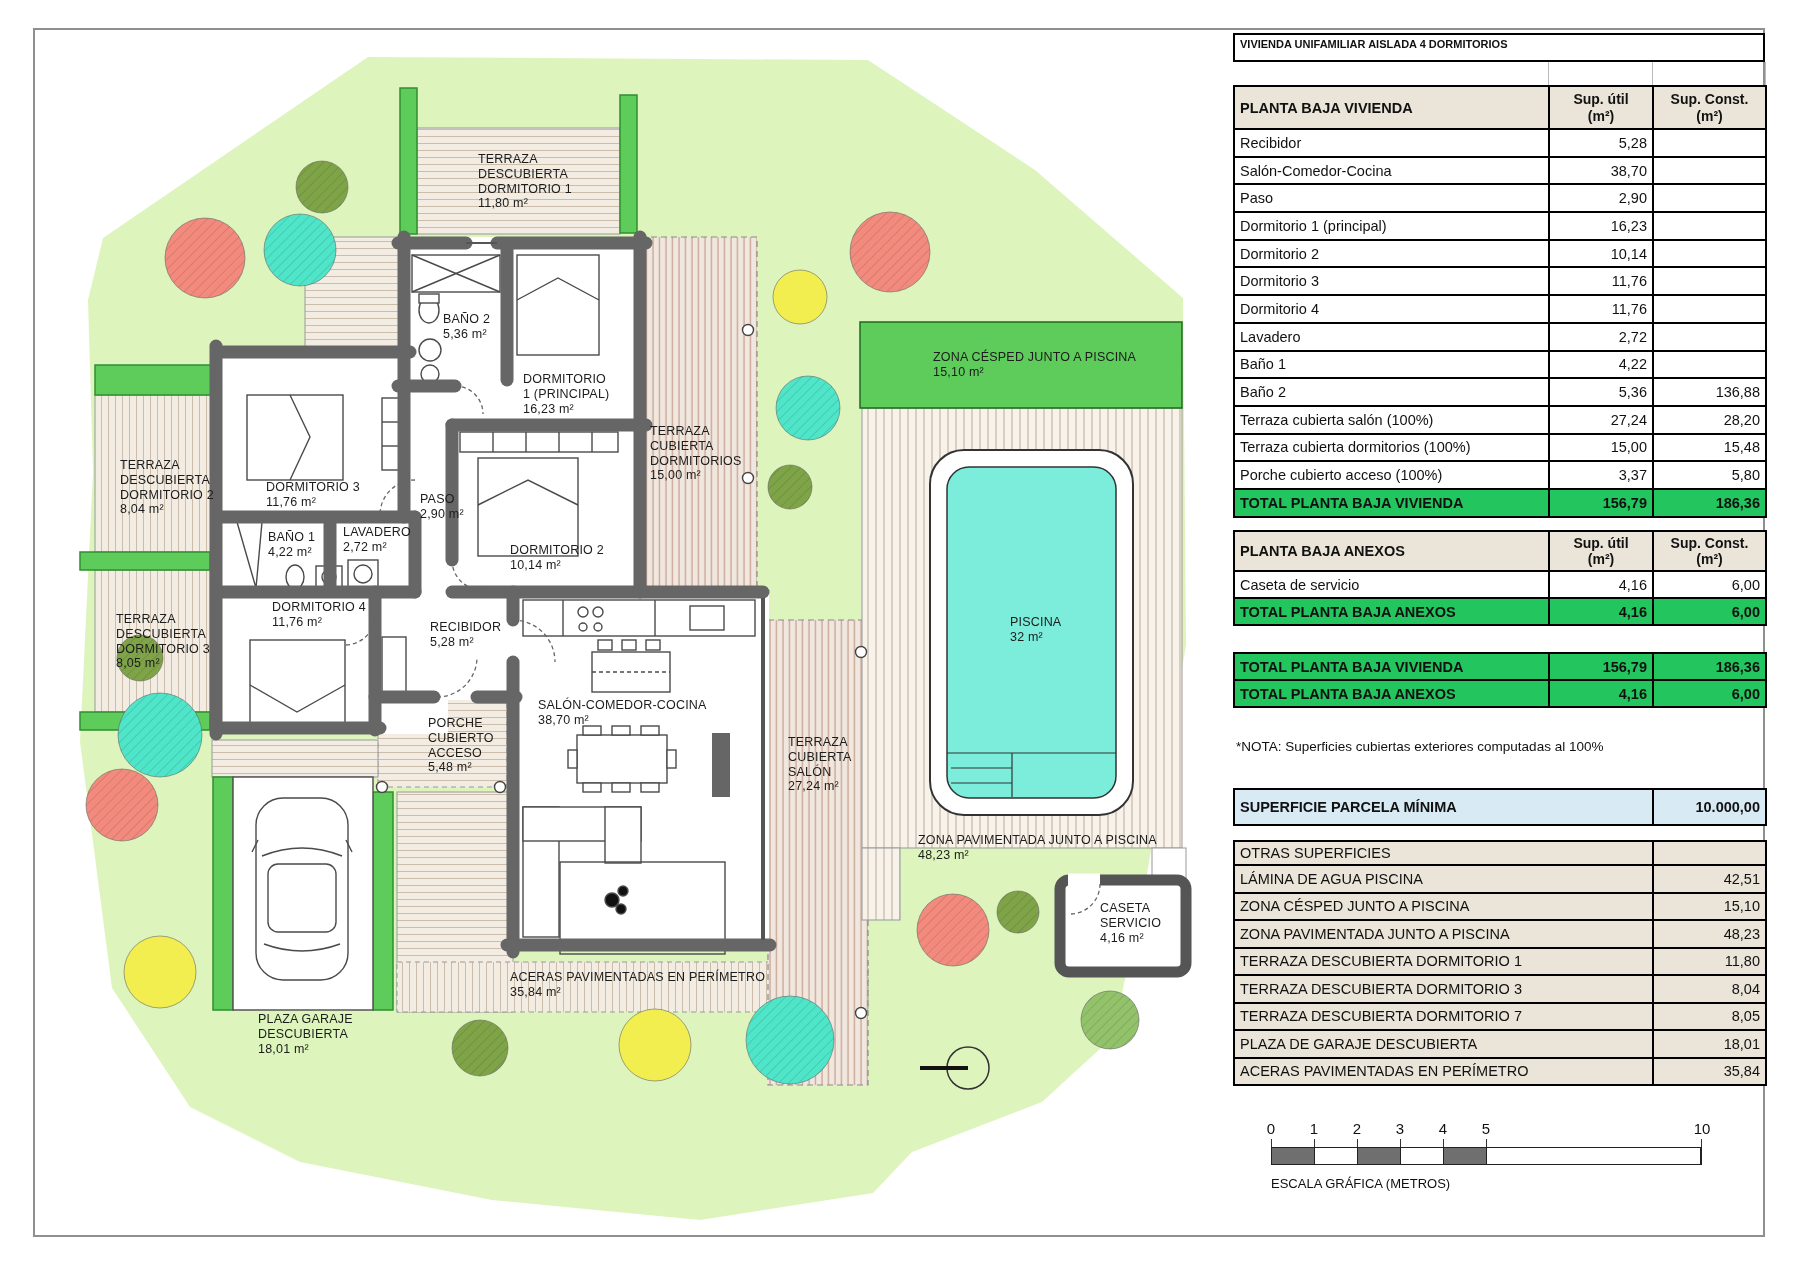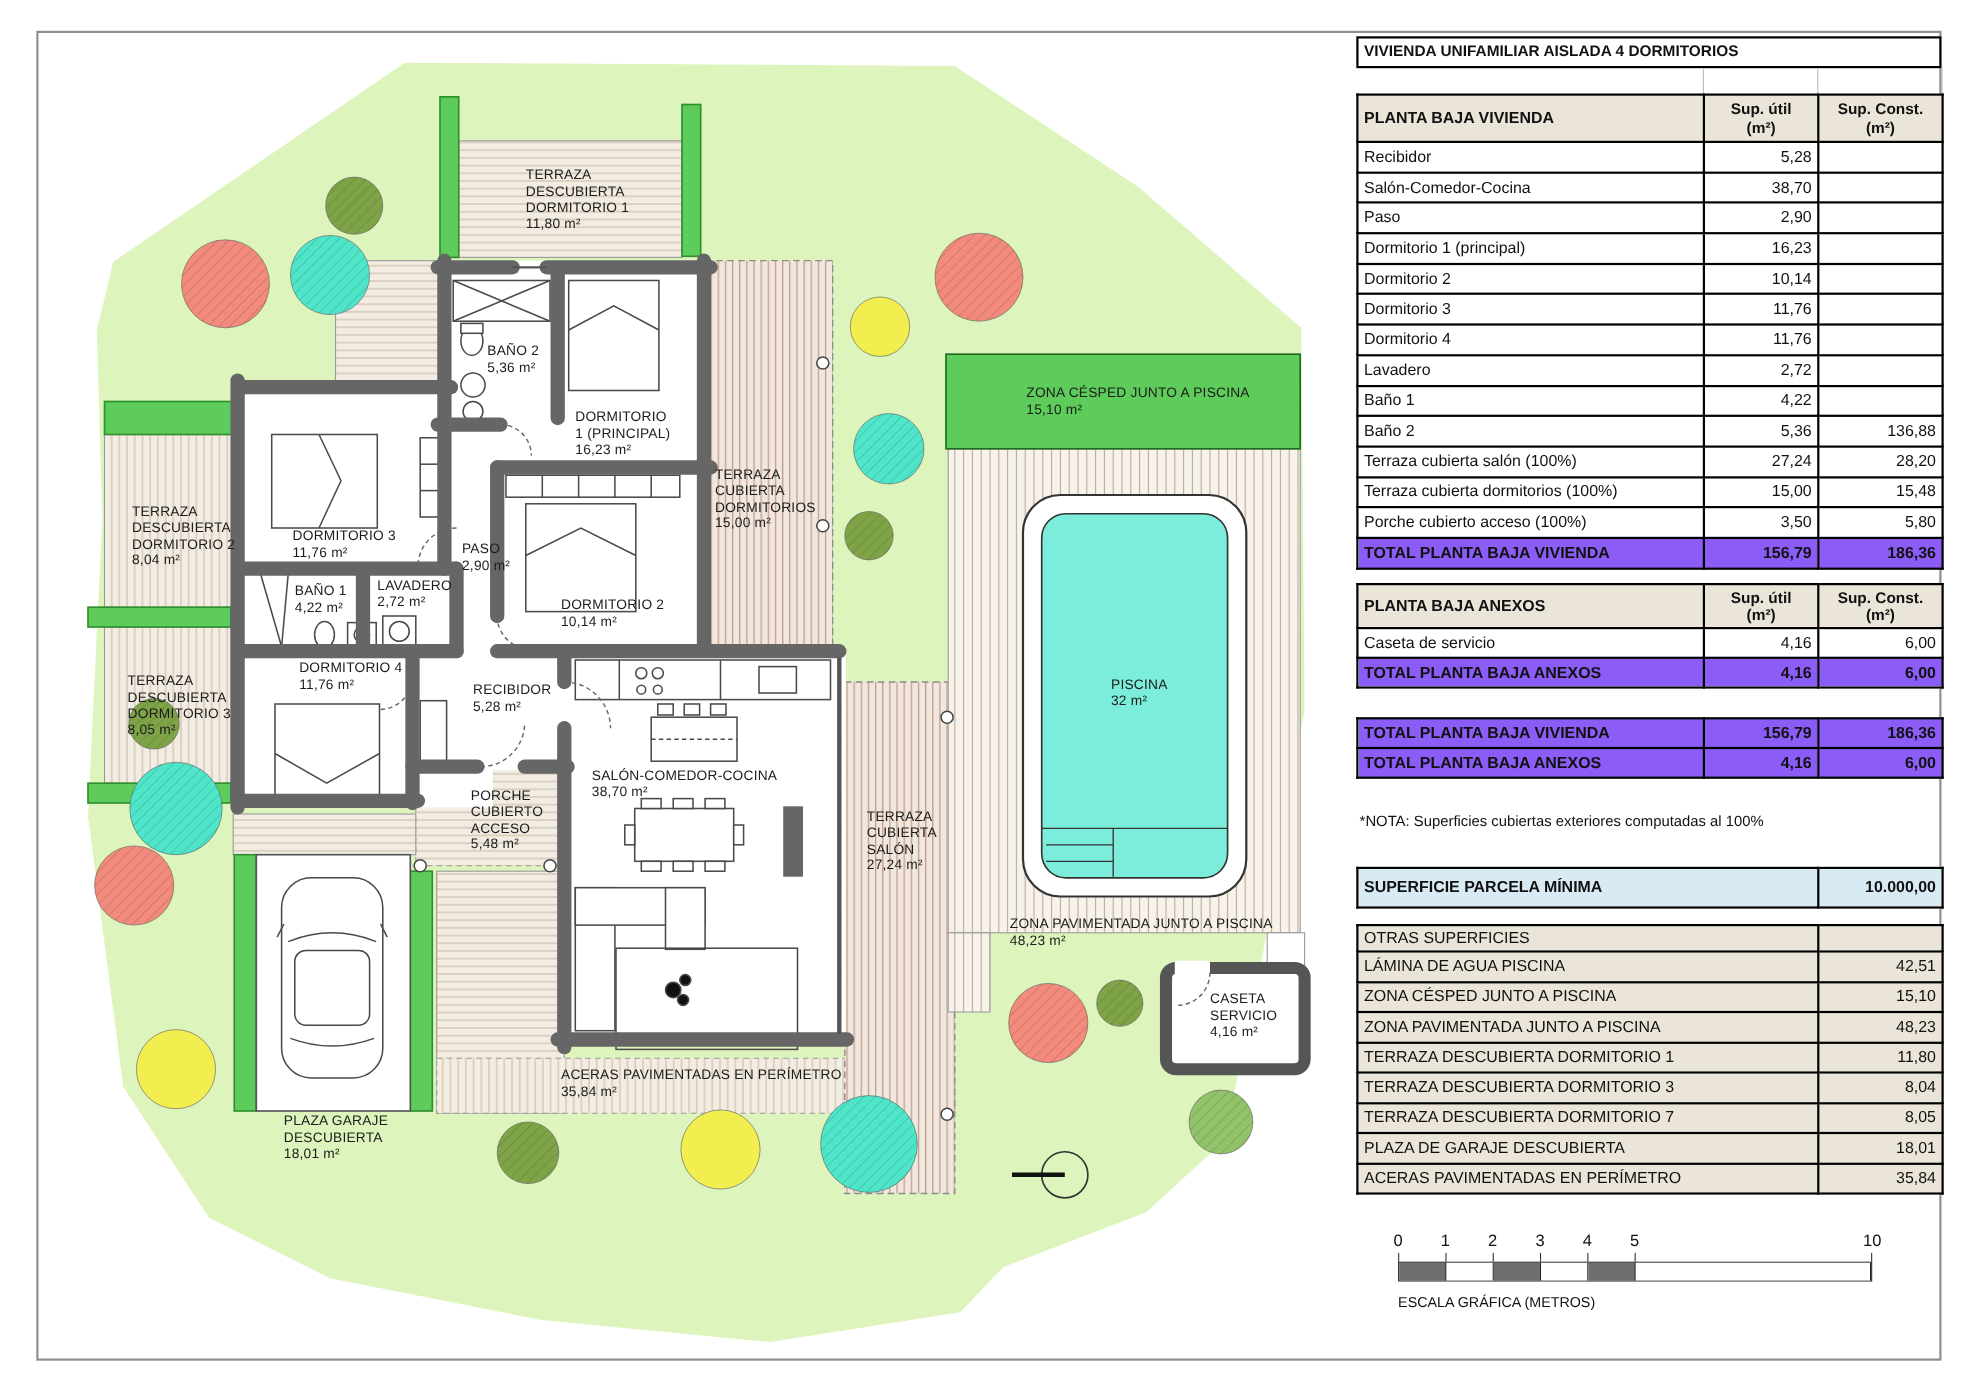--- a/index.html
+++ b/index.html
@@ -5,34 +5,34 @@
   html,body{margin:0;padding:0;background:#fff;}
   body{width:1800px;height:1272px;position:relative;overflow:hidden;
        font-family:"Liberation Sans","DejaVu Sans",sans-serif;color:#111;}
   #sheet-border{position:absolute;left:33px;top:28px;width:1728px;height:1205px;
        border:2px solid #8f8f8f;background:transparent;}
   #plan-svg{position:absolute;left:0;top:0;}
   .lbl{position:absolute;white-space:pre-line;font-size:12.5px;line-height:1.18;
        color:#1c1c1c;letter-spacing:.2px;}
   
   #title-box{position:absolute;left:1233px;top:33px;width:532px;height:29px;
-       border:2px solid #000;box-sizing:border-box;font-weight:bold;font-size:14px;
+       border:2px solid #000;box-sizing:border-box;font-weight:bold;font-size:11px;
        padding:3px 4px 0 5px;background:#fff;}
   .gapcells{position:absolute;left:1548px;top:62px;width:217px;height:24px;box-sizing:border-box;
        border-left:1px solid #bbb;}
   .gapcells .gc{position:absolute;top:0;height:100%;border-right:1px solid #bbb;box-sizing:border-box;}
   table.sec{position:absolute;border-collapse:collapse;table-layout:fixed;
        font-size:14.5px;background:#fff;}
   table.sec td{border:2px solid #000;padding:0 5px;box-sizing:border-box;overflow:hidden;}
   td.lab{text-align:left;}
   td.num{text-align:right;}
   td.hd{background:#EAE5D8;font-weight:bold;margin-left:32px;}
   td.hdc{background:#EAE5D8;font-weight:bold;text-align:center;white-space:pre-line;
        font-size:14px;line-height:1.15;padding-top:2px;}
-  td.tot{background:#8b5cf6;font-weight:bold;margin-left:16px;}
+  td.tot{background:#22c55e;font-weight:bold;margin-left:16px;}
   td.blue{background:#D8EAF4;font-weight:bold;}
   #t1{left:1233px;top:85px;width:532px;}
   #t1 tr{height:27.7px;}
   #t1 tr.hrow{height:43px;}
   #t2{left:1233px;top:530px;width:532px;}
   #t2 tr{height:27px;}
   #t2 tr.hrow{height:40px;}
   #t3{left:1233px;top:652px;width:532px;}
   #t3 tr{height:27px;}
   #nota{position:absolute;left:1236px;top:739px;font-size:13.5px;}
@@ -457,21 +457,21 @@
         <td class="num">27,24</td>
         <td class="num">28,20</td>
       </tr>
   <tr>
         <td class="lab">Terraza cubierta dormitorios (100%)</td>
         <td class="num">15,00</td>
         <td class="num">15,48</td>
       </tr>
   <tr>
         <td class="lab">Porche cubierto acceso (100%)</td>
-        <td class="num">3,50</td>
+        <td class="num">3,37</td>
         <td class="num">5,80</td>
       </tr>
   <tr>
         <td class="tot lab">TOTAL PLANTA BAJA VIVIENDA</td>
         <td class="tot num">156,79</td>
         <td class="tot num">186,36</td>
       </tr>
 </tbody>
   </table>
 

